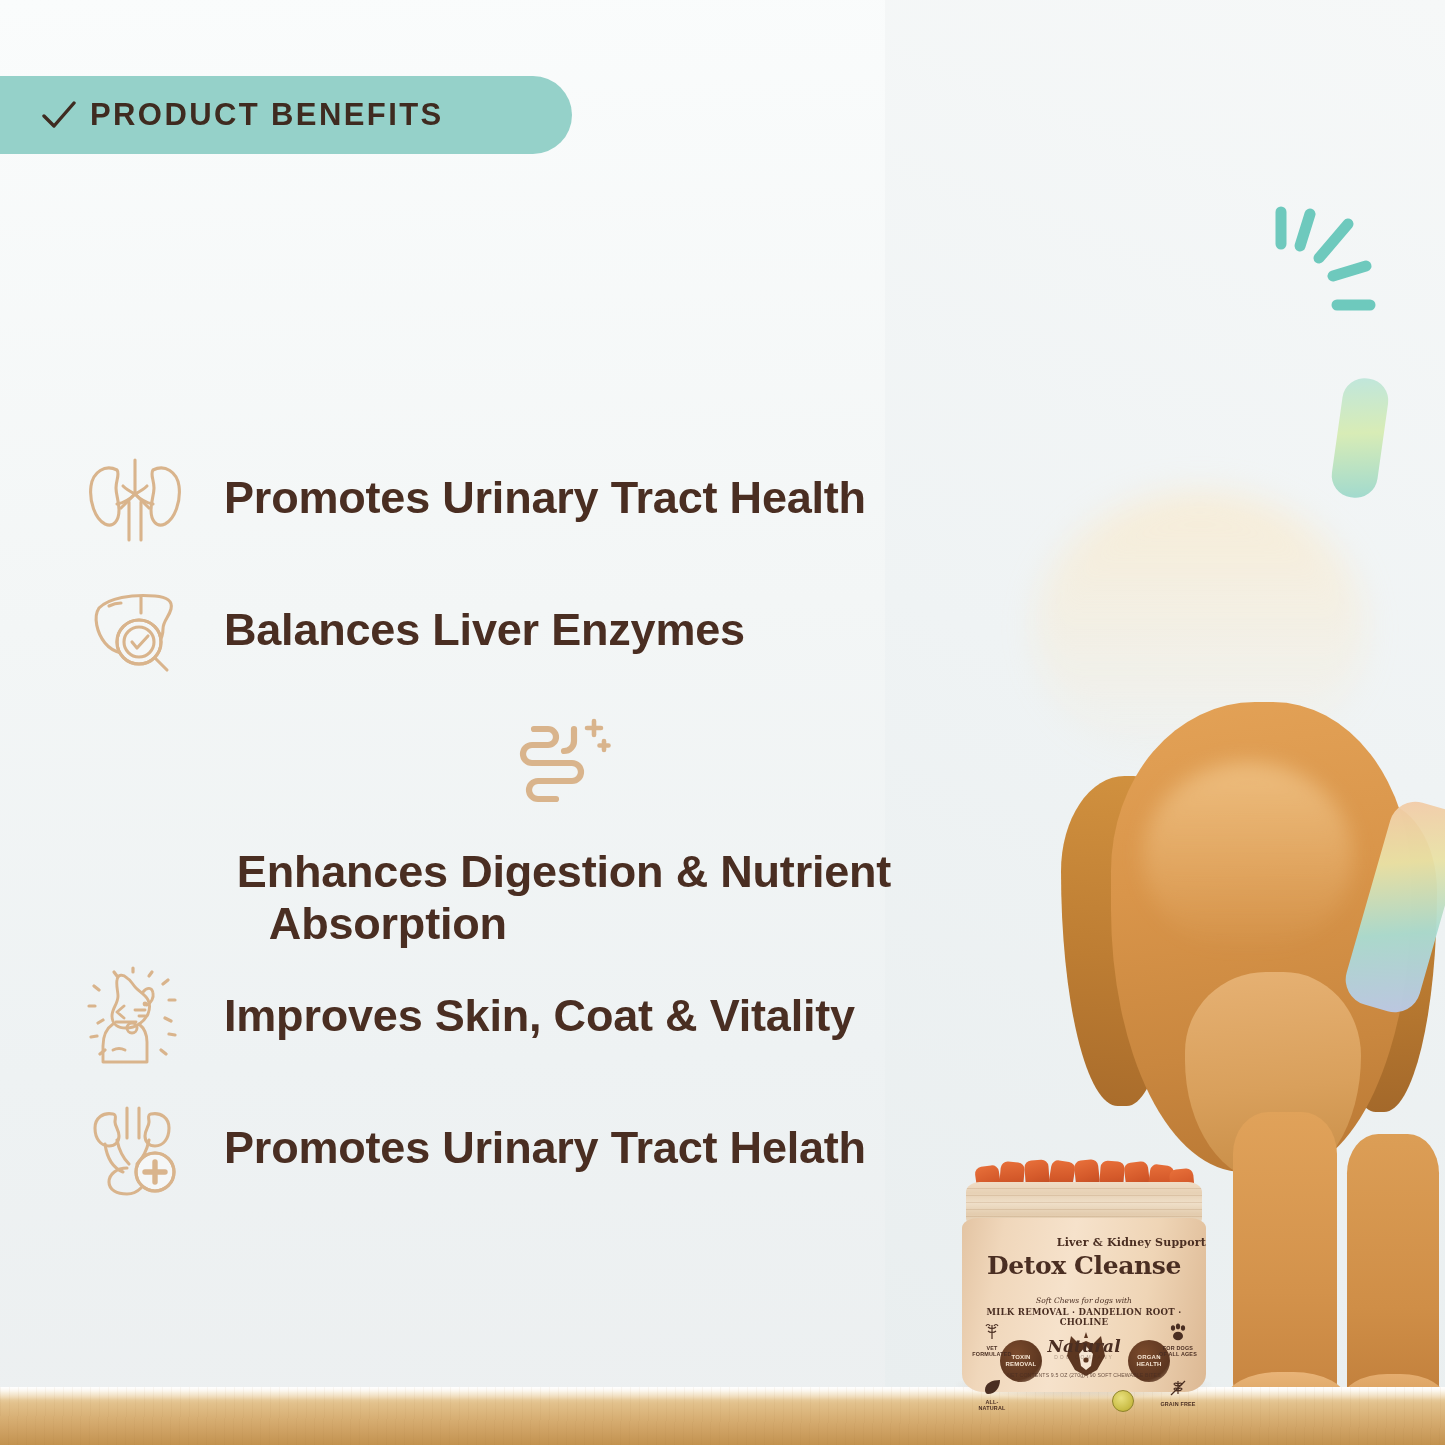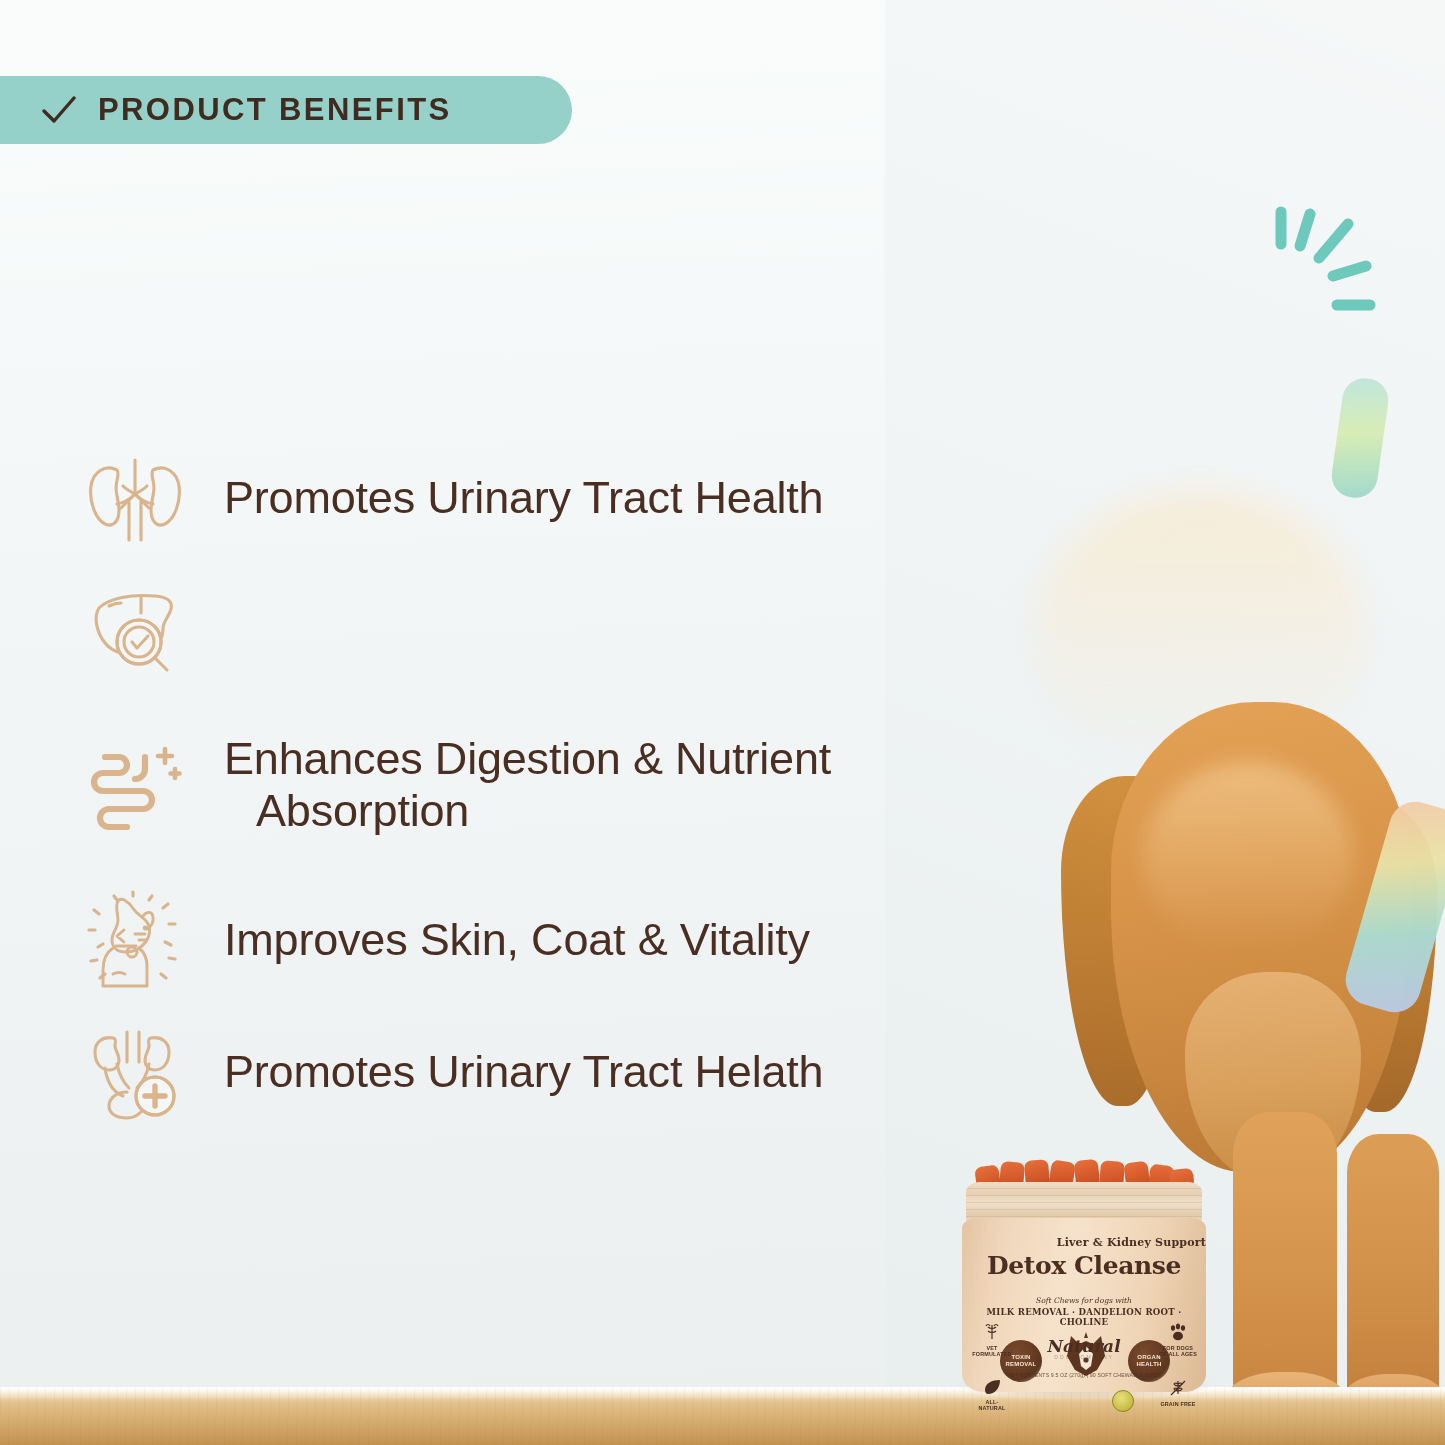--- a/index.html
+++ b/index.html
@@ -50,25 +50,25 @@
     position:absolute; left:0; right:0; bottom:0; height:58px;
     background:repeating-linear-gradient(91deg,
       rgba(150,105,50,.10) 0px, rgba(150,105,50,.10) 1px,
       rgba(150,105,50,0) 1px, rgba(150,105,50,0) 9px);
     opacity:.55;
   }
 
   
   .badge-pill {
     position:absolute; left:0; top:76px;
-    height:68px; width:572px;
+    height:78px; width:572px;
     background:#95d1c9;
     border-radius:0 42px 42px 0;
     display:flex; align-items:center;
-    padding-left:42px; gap:22px;
+    padding-left:42px; gap:14px;
   }
   .badge-check { width:34px; height:30px; flex:0 0 auto; }
   .badge-text {
     font-size:31px; font-weight:700; letter-spacing:2.4px;
     color:#3f2b20; white-space:nowrap;
   }
 
   
   .headline {
     position:absolute; left:126px; top:232px;
@@ -83,24 +83,24 @@
 
   
   .burst { position:absolute; left:1262px; top:196px; width:150px; height:140px; }
 
   
   .benefits { position:absolute; left:74px; top:432px; width:980px; }
   .benefit {
     display:flex; align-items:center; gap:28px;
     min-height:132px;
   }
-  .benefit.tall { min-height:178px; }
+  .benefit.tall { min-height:178px;flex-direction:column; }
   .b-icon { width:122px; flex:0 0 122px; display:flex; justify-content:center; align-items:center; }
   .b-text {
-    font-size:45px; font-weight:400; line-height:1.16;
+    font-size:45px; font-weight:700; line-height:1.16;
     color:#4a2e22; letter-spacing:-.2px;
   }
   .b-text .l2 { display:block;margin-left:32px; }
 
   
   .dog-wrap {
     position:absolute; right:0; top:372px; width:470px; height:1020px;
     overflow:hidden;
   }
   .dog-body {
@@ -306,20 +306,21 @@
           <path d="M16 24c10-10 32-14 56-12 12 1 18 5 16 13-2 8-8 12-8 20 0 10-6 20-20 24-14 4-30 0-38-10-8-10-12-26-6-35z"></path>
           <path d="M58 13v16"></path>
           <path d="M26 22c4-2 8-3 12-3"></path>
           <circle cx="56" cy="58" r="22" fill="#f5f7f7"></circle>
           <circle cx="56" cy="58" r="22"></circle>
           <circle cx="56" cy="58" r="15"></circle>
           <path d="M49 58l5 6 11-12"></path>
           <path d="M72 74l12 12"></path>
         </svg>
       </span>
+      <span class="b-text">Balances Liver Enzymes</span>
     </div>
 
     <div class="benefit tall">
       <span class="b-icon">
         <svg width="104" height="100" viewBox="0 0 104 100" fill="none" stroke="#d9b48c" stroke-width="6.2" stroke-linecap="round" stroke-linejoin="round">
           <path d="M22 22h14a8 8 0 0 1 0 16H20a9 9 0 0 0 0 18h40a9 9 0 0 1 0 18H26a9 9 0 0 0 0 18h18"></path>
           <path d="M62 22v12a10 10 0 0 1-10 10"></path>
           <g stroke-width="4.6">
             <path d="M82 14v14M75 21h14"></path>
             <path d="M92 34v9M87.5 38.5h9"></path>

